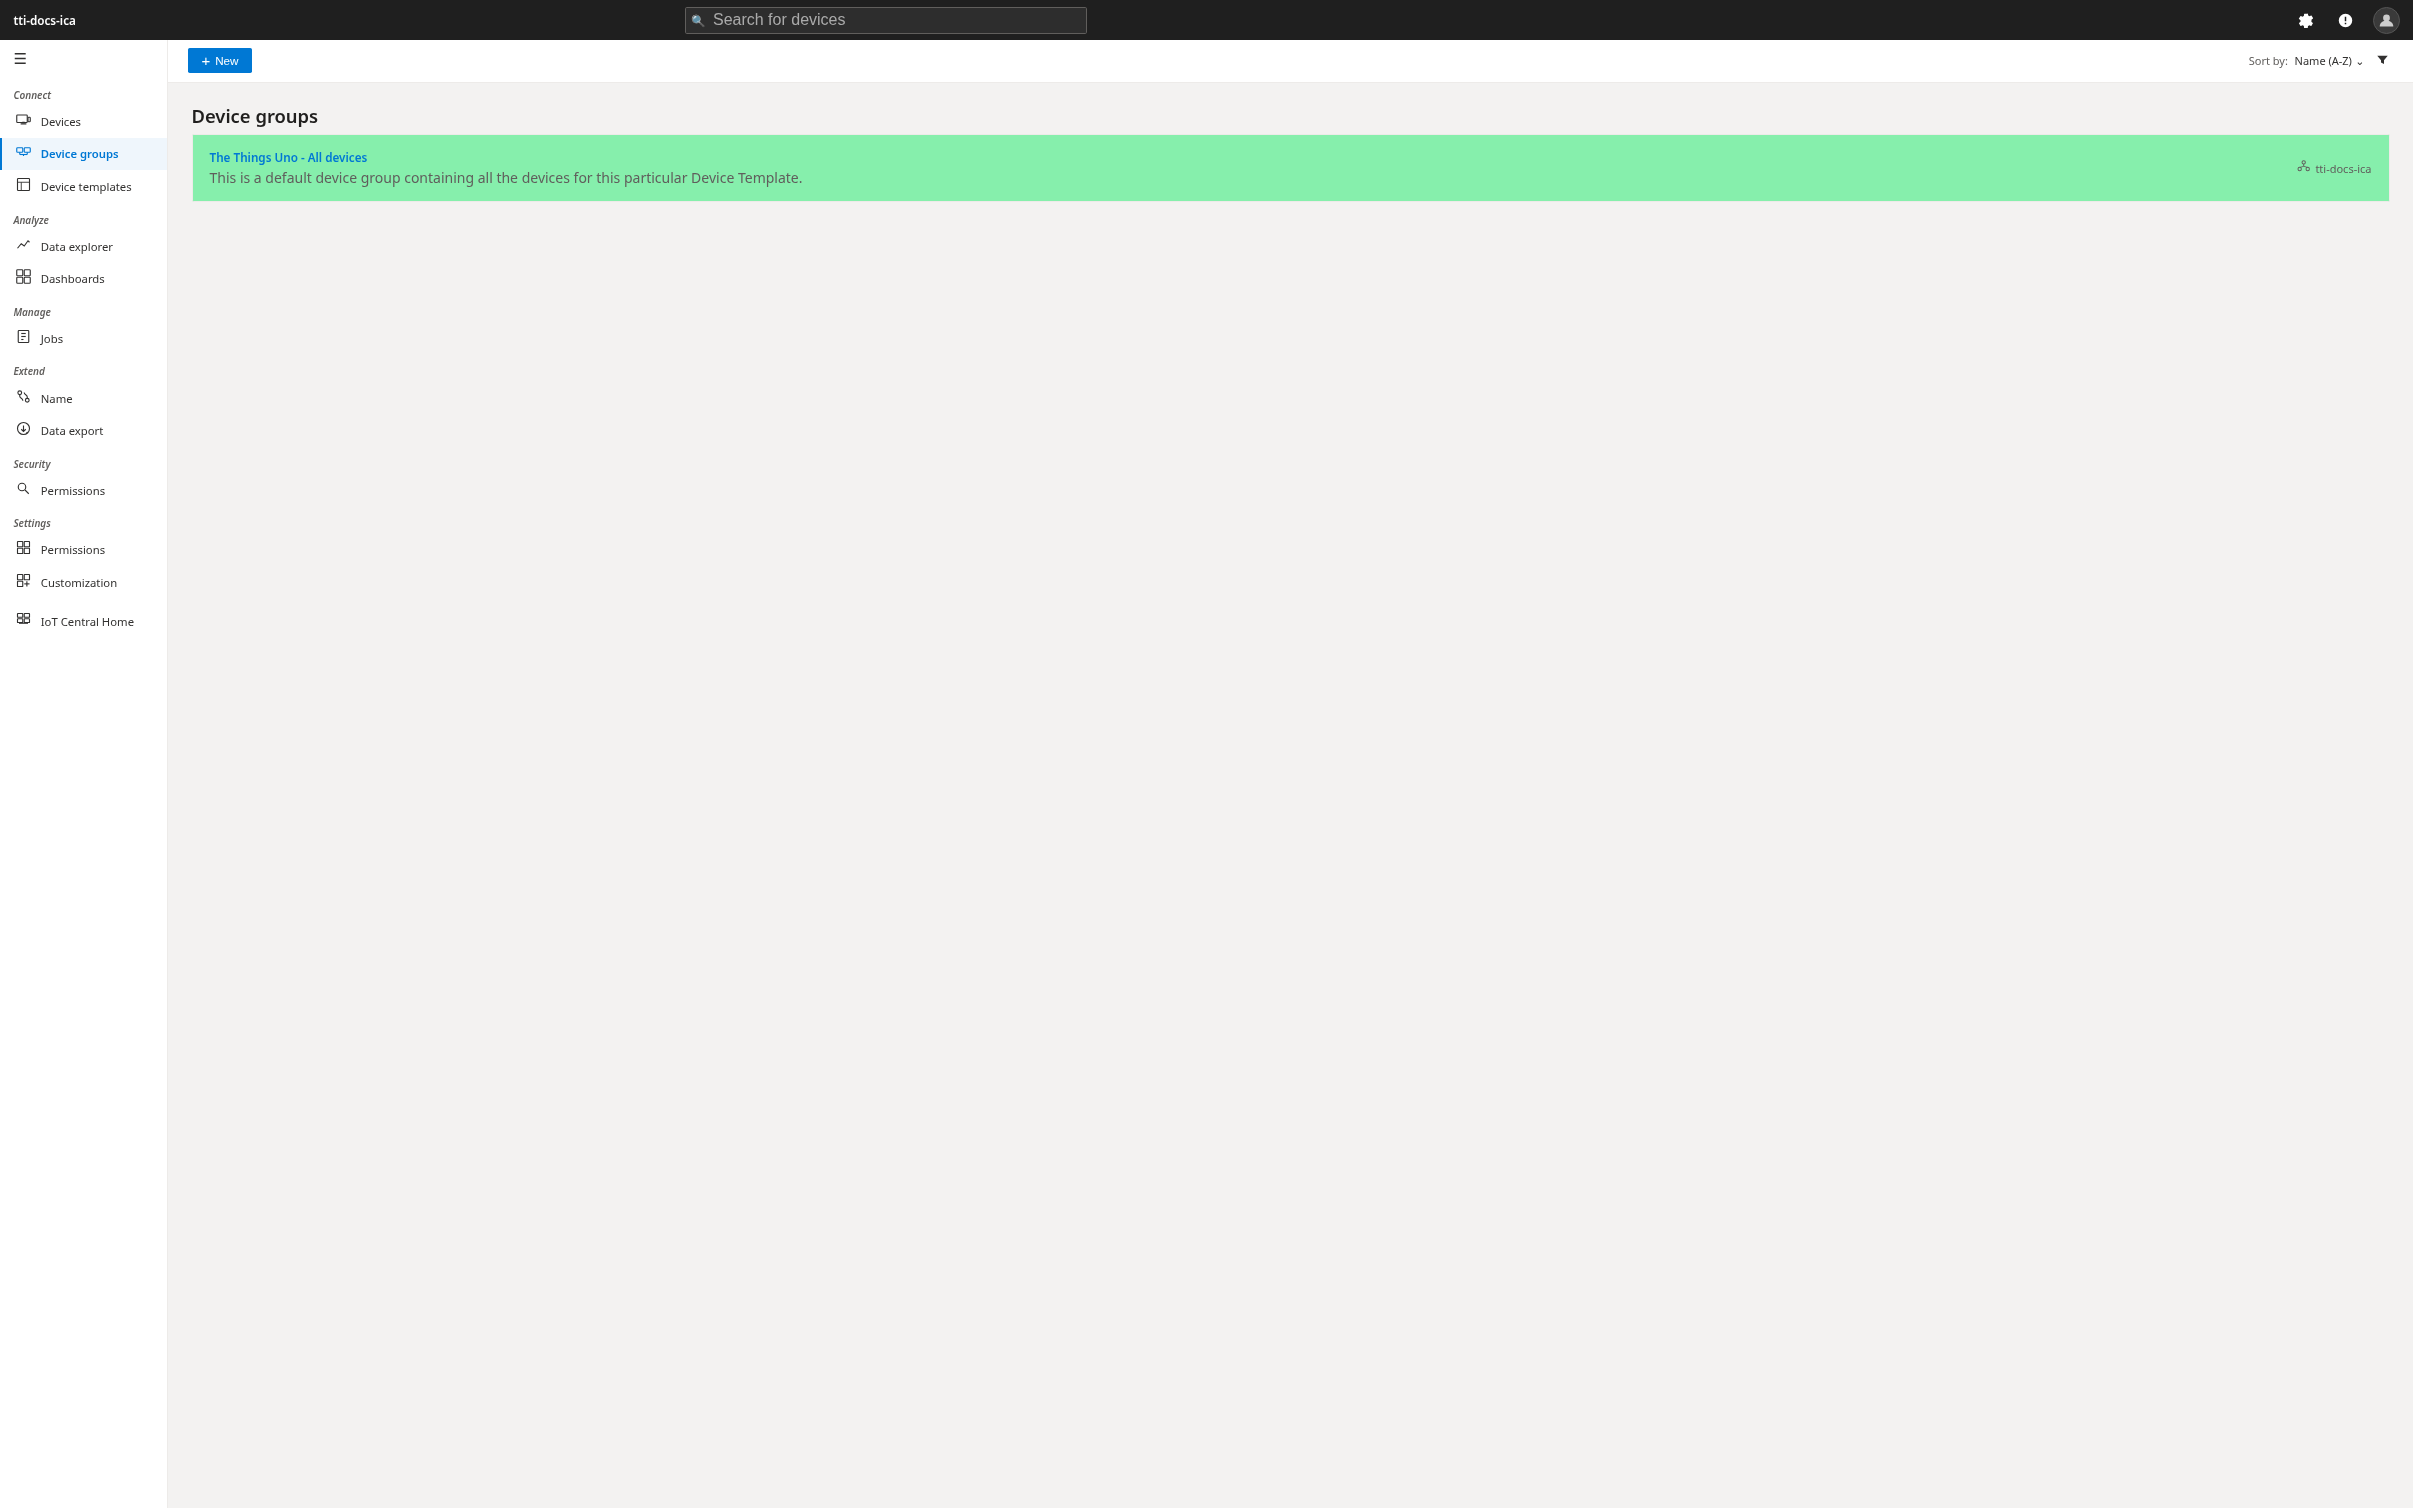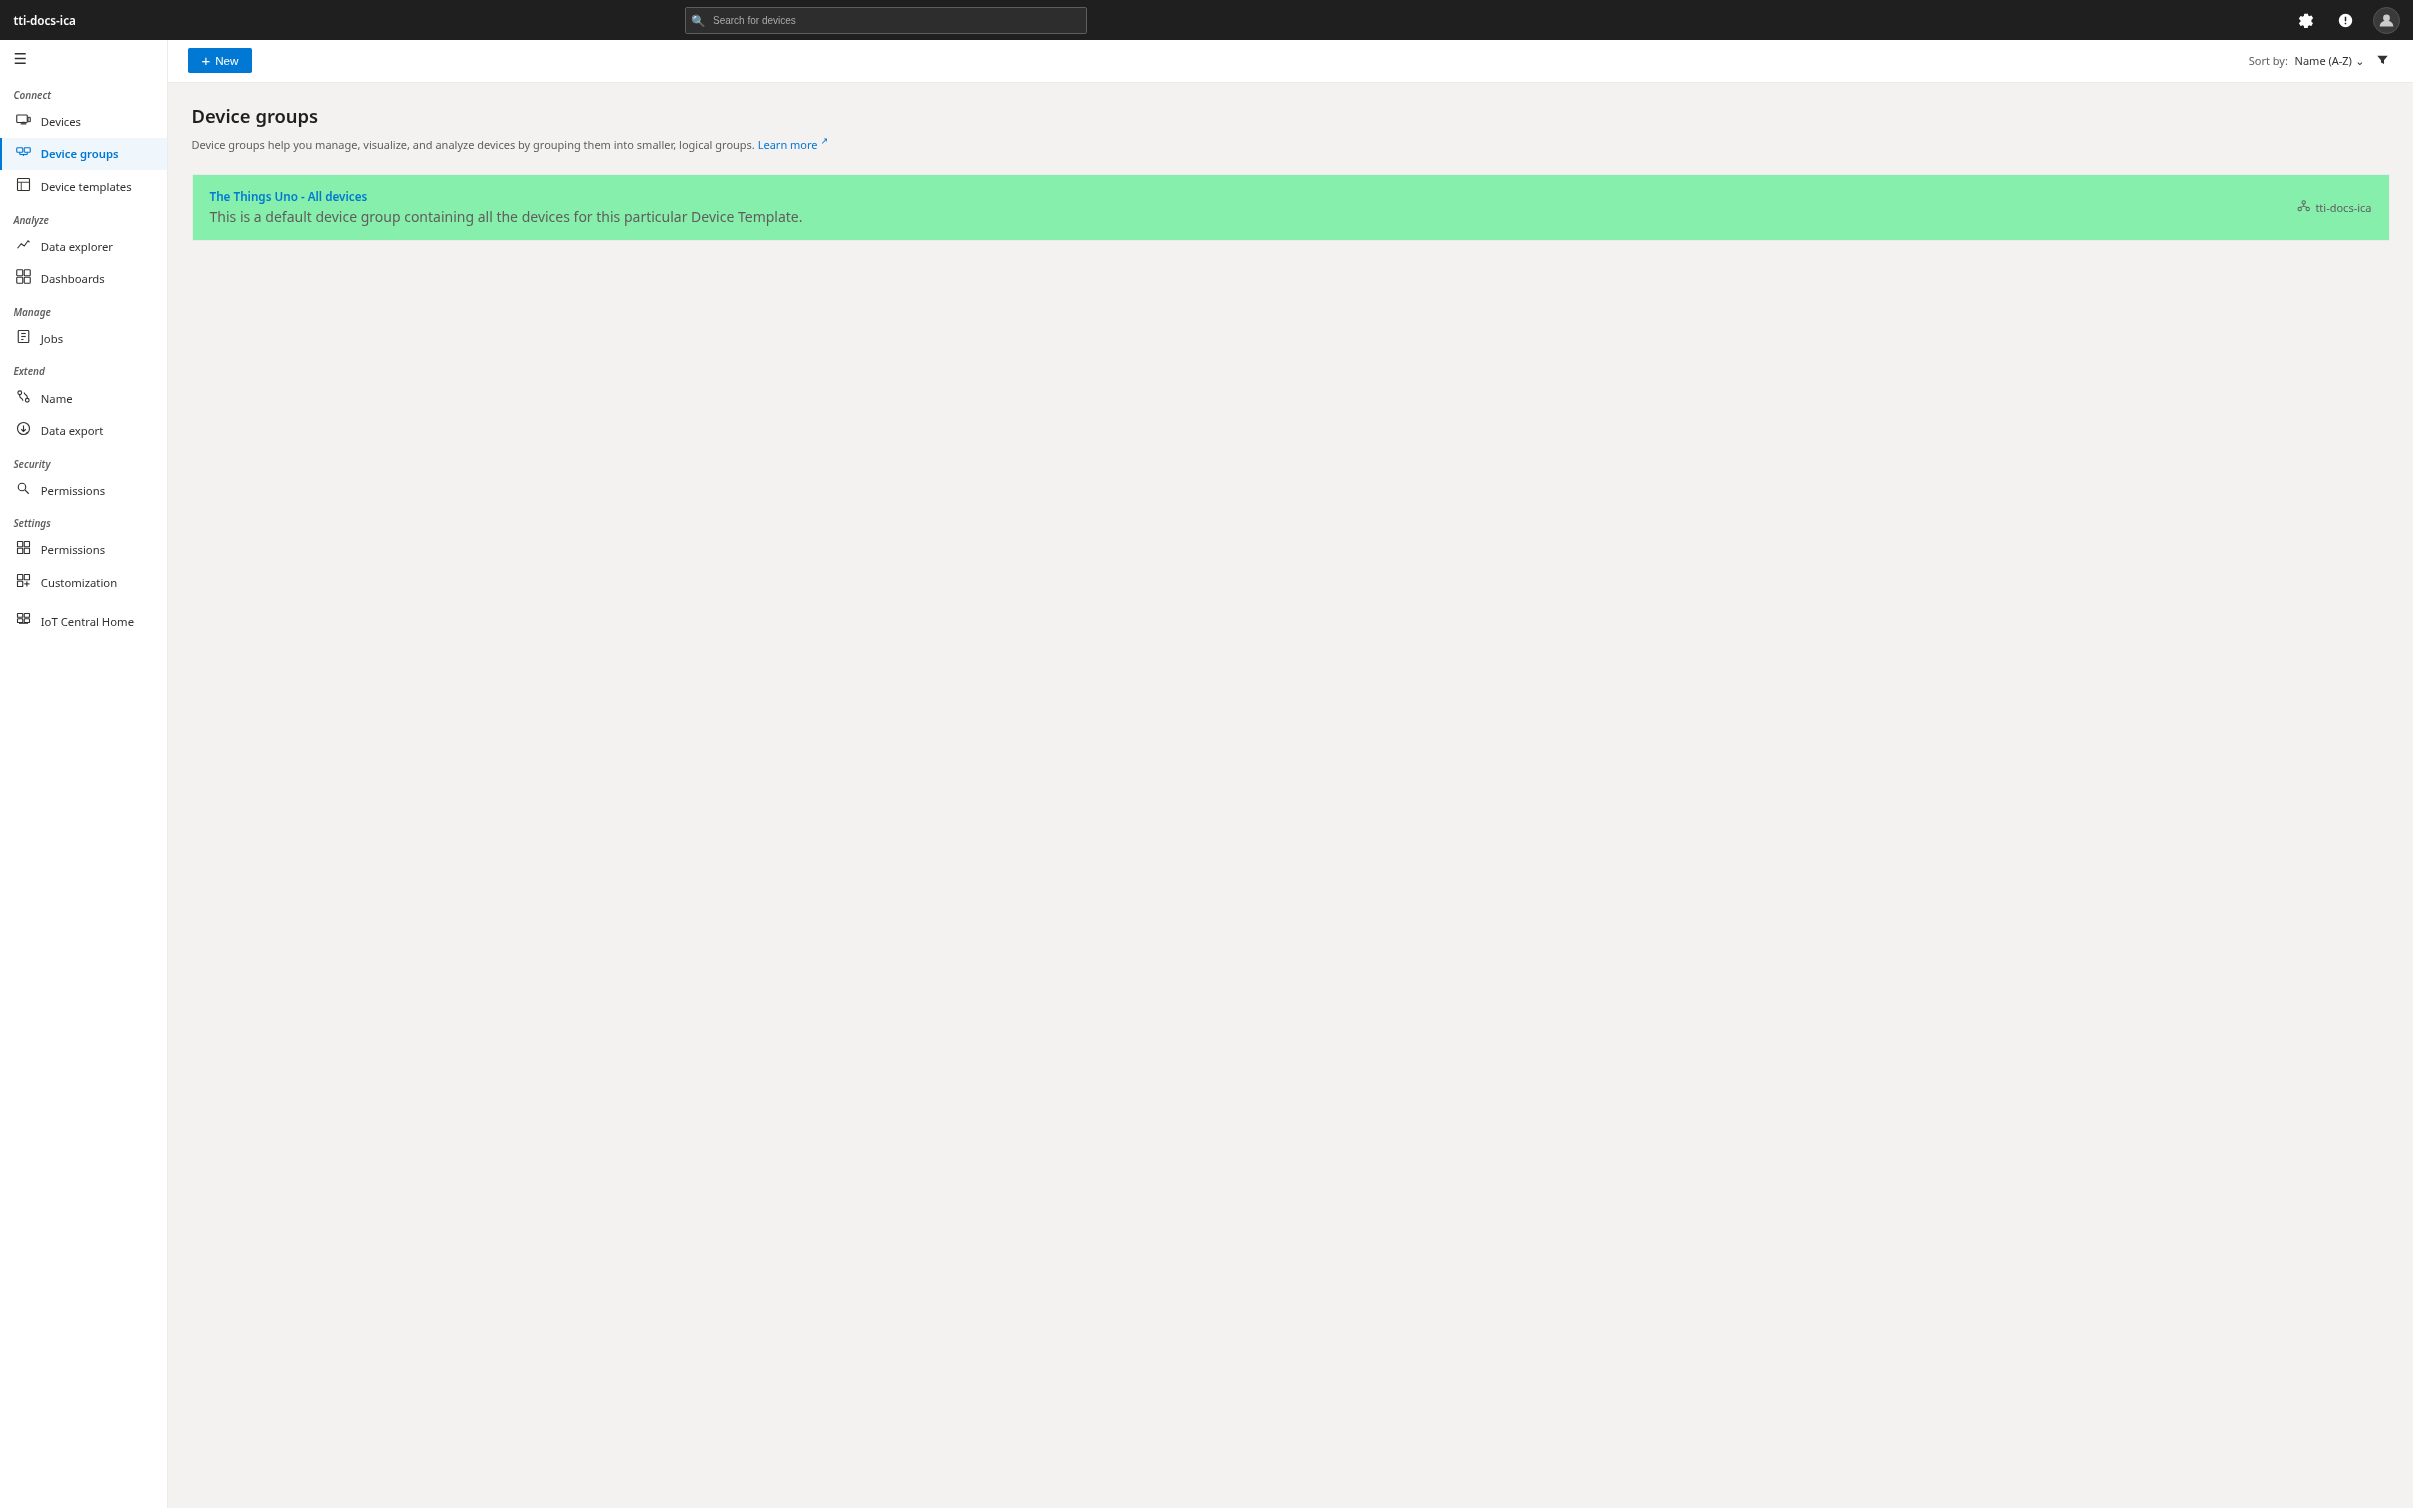--- a/index.html
+++ b/index.html
@@ -29,21 +29,21 @@
       position: relative;
     }
     .topbar-search input {
       width: 100%;
       height: 27px;
       border-radius: 1.7px;
       border: 0.8px solid #605e5c;
       background: #2d2d2d;
       color: #ccc;
       padding: 0 2px 0 27px;
-      font-size: 10px;
+      font-size: 16px;
       outline: none;
     }
     .topbar-search input::placeholder { color: #aaa; }
     .search-icon-wrap {
       position: absolute;
       left: 6.7px;
       top: 50%;
       transform: translateY(-50%);
       color: #aaa;
       font-size: 11.7px;
@@ -441,27 +441,20 @@
         <button class="filter-btn">
           <svg width="15" height="15" viewBox="0 0 20 20" fill="currentColor">
               <path d="M3 5h14l-5 6v5l-4-2V11L3 5z"></path>
             </svg>
         </button>
       </div>
     </div>
 
     <div class="page-content">
       <h1 class="page-title">Device groups</h1>
-      <p class="page-description">
-        <span>Device groups help you manage, visualize, and analyze devices by grouping them into smaller, logical groups.</span>
-        <a href="#">
-          <span>Learn more</span>
-          <span style="font-size:9.2px; vertical-align:super;">↗</span>
-        </a>
-      </p>
 
       <div class="device-group-card">
         <div class="dg-card-left">
           <div class="dg-card-title">The Things Uno - All devices</div>
           <div class="dg-card-desc">This is a default device group containing all the devices for this particular Device Template.</div>
         </div>
         <div class="dg-card-right">
           <span class="dg-icon">
             <svg width="13.4" height="13.4" viewBox="0 0 20 20" fill="none" stroke="#605e5c" stroke-width="1.5">
                 <circle cx="10" cy="5" r="2.5"></circle>

